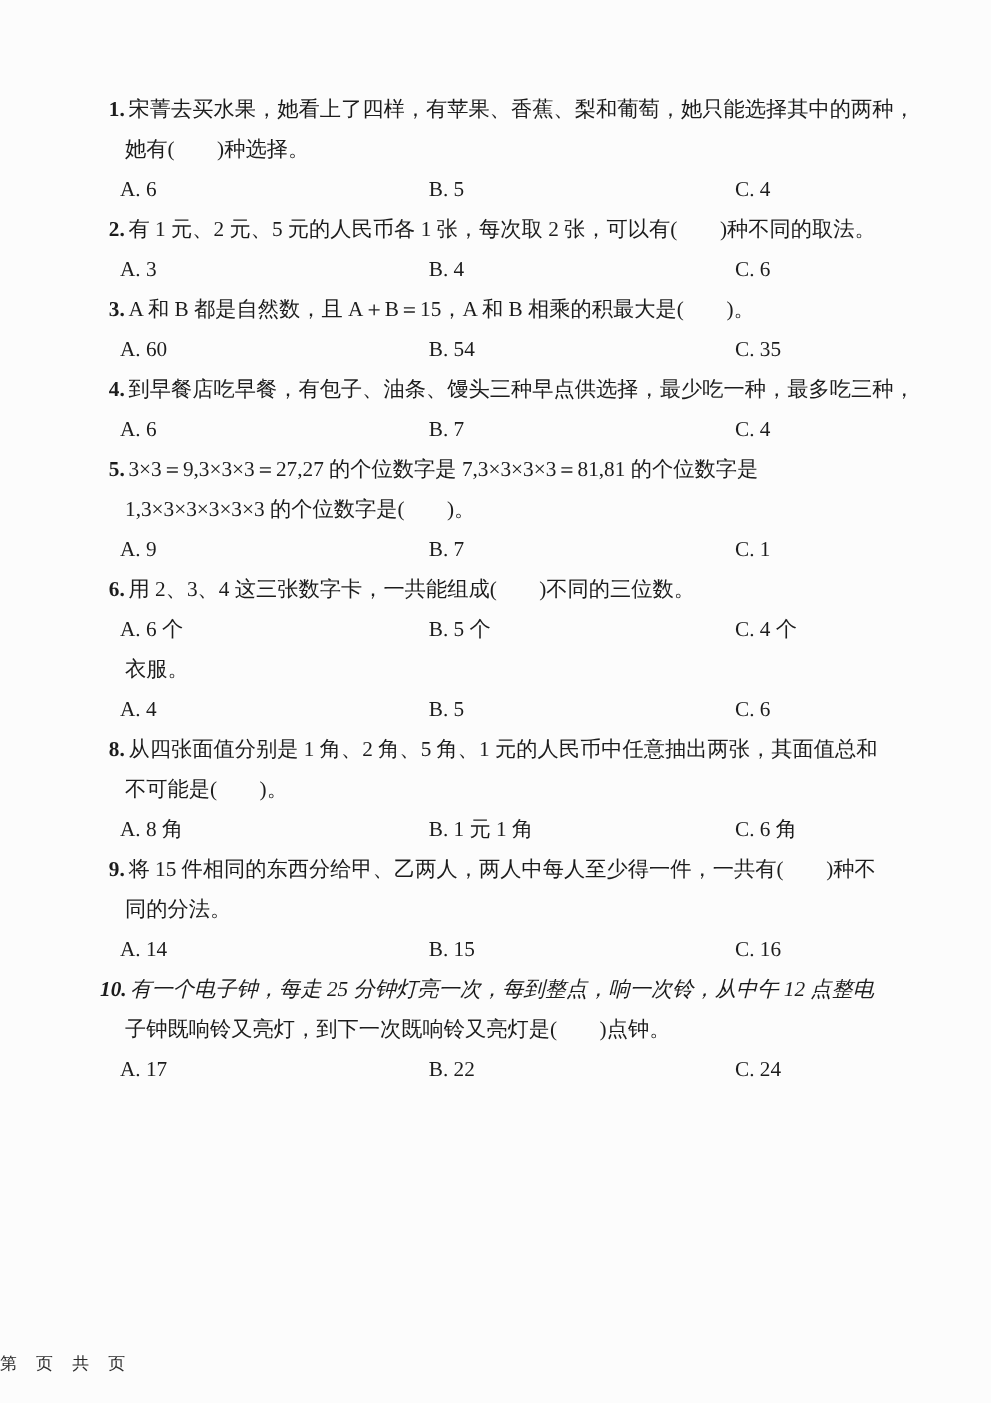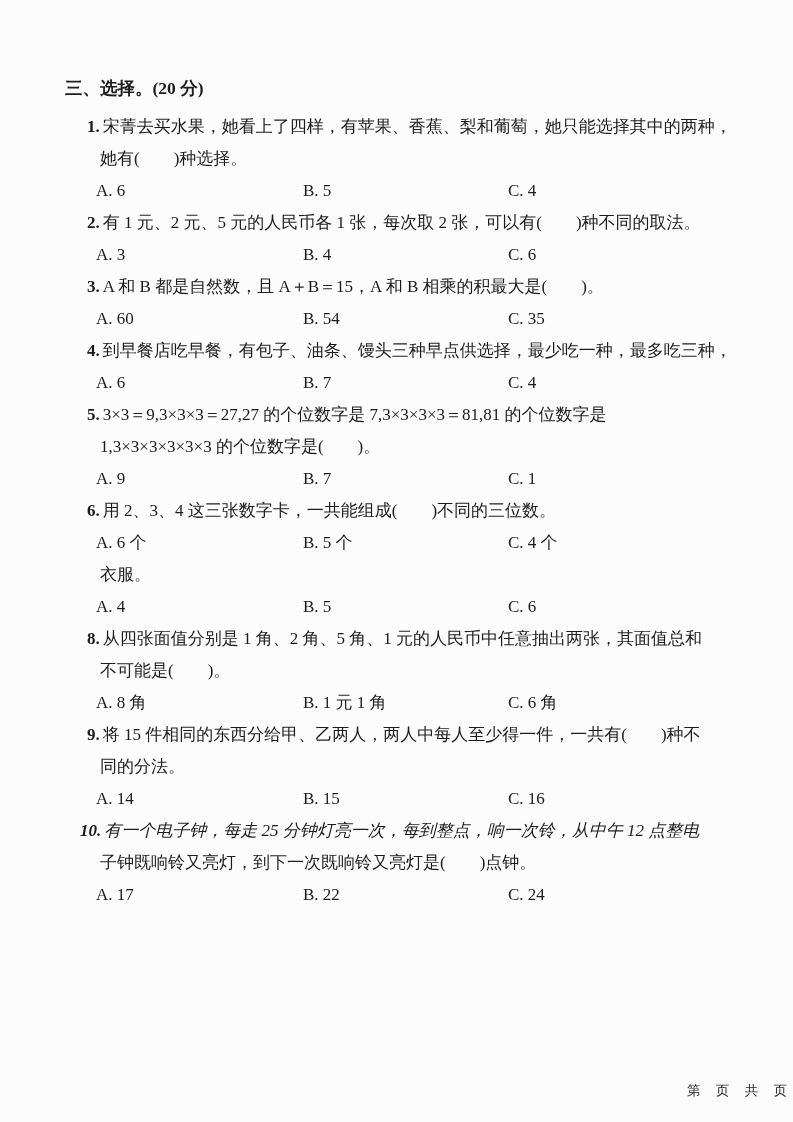--- a/index.html
+++ b/index.html
@@ -46,42 +46,42 @@
   }
   .qnum {
     font-weight: bold;
     margin-right: 3px;
   }
   .options {
     display: grid;
     grid-template-columns: 207px 205px auto;
     margin-left: -4px;
     line-height: 32px;
+    gap: 40px;
   }
   .opt {
     white-space: pre;
   }
   .footer {
     position: absolute;
     top: 1082px;
     left: 0;
     right: 0;
-    text-align: right;
+    text-align: left;
     font-size: 13.5px;
     letter-spacing: 6px;
     color: #2a2a2a;
     white-space: pre;
   }
 </style>
 </head>
 <body>
 
 <div class="sheet">
 
-  <h2 class="section-title">三、选择。(20 分)</h2>
 
   <section class="question">
     <p class="qline first"><b class="qnum">1.</b><span>宋菁去买水果，她看上了四样，有苹果、香蕉、梨和葡萄，她只能选择其中的两种，</span></p>
     <p class="qline">她有(　　)种选择。</p>
     <div class="options">
       <span class="opt">A. 6</span>
       <span class="opt">B. 5</span>
       <span class="opt">C. 4</span>
     </div>
   </section>

